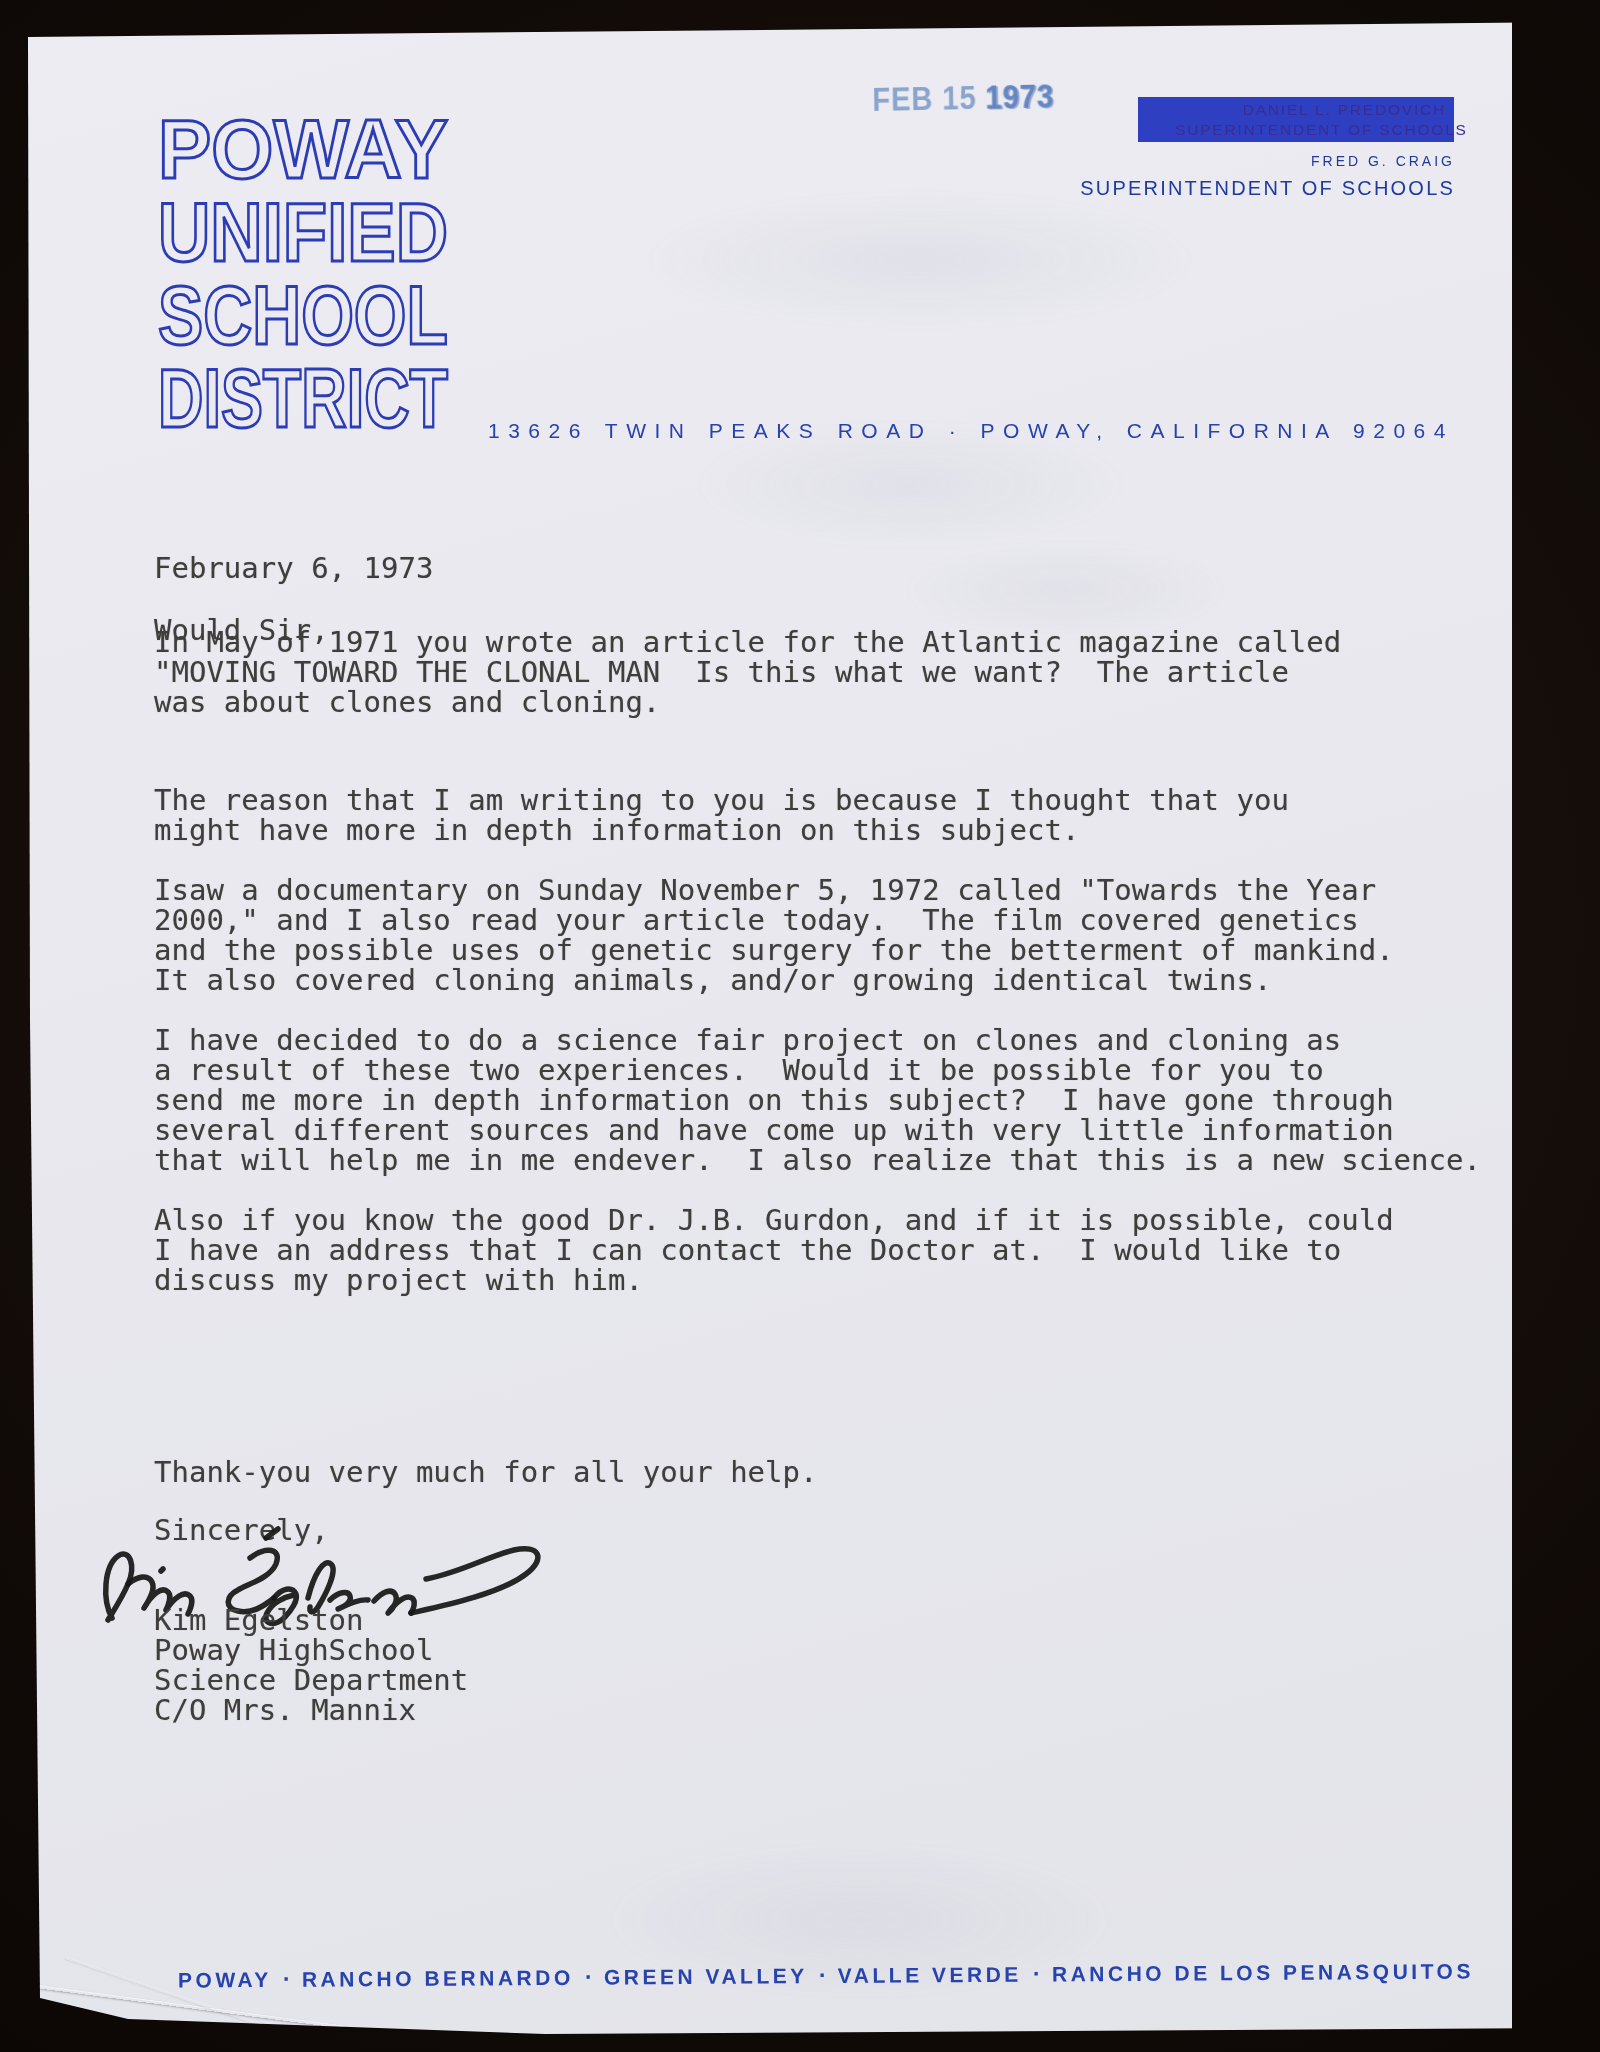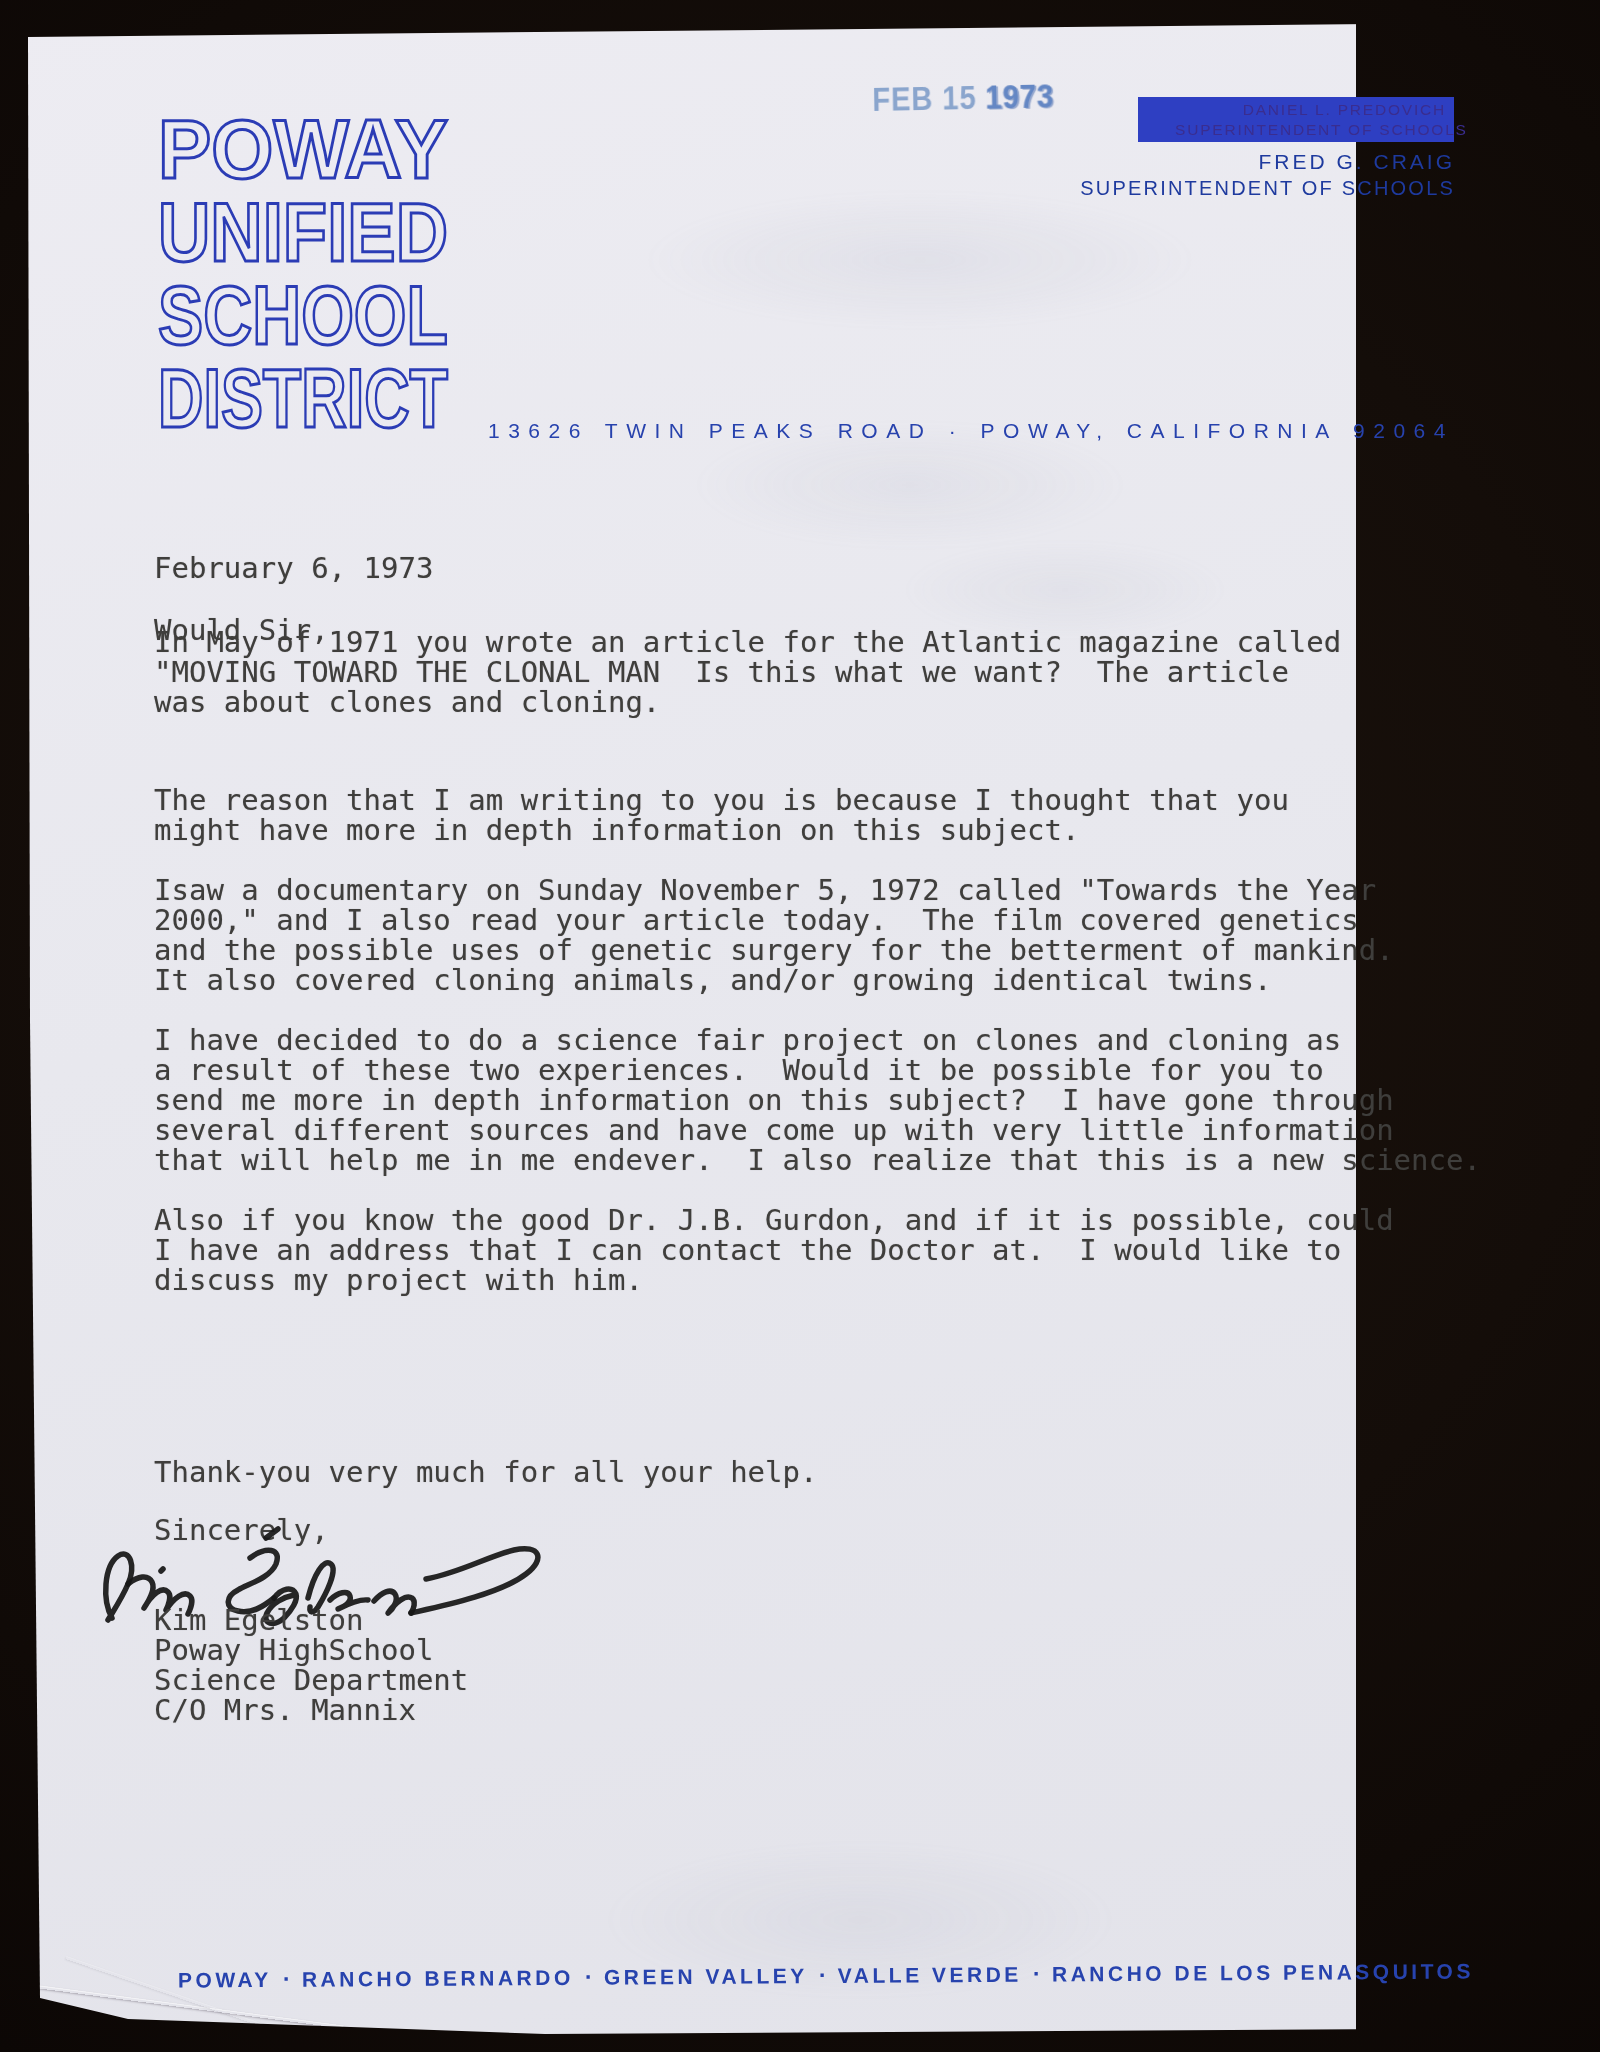--- a/index.html
+++ b/index.html
@@ -2,21 +2,21 @@
 <html><head>
 <meta charset="utf-8">
 <style>
   html,body{margin:0;padding:0;}
   body{
     width:1600px;height:2052px;position:relative;overflow:hidden;
     background:radial-gradient(circle at 52% 45%, #1c130d 0%, #140d09 55%, #0c0705 100%);
     font-family:"Liberation Sans", sans-serif;
   }
   .paper{
-    position:absolute;left:0;top:0;width:1356px;height:2052px;
+    position:absolute;left:0;top:0;width:1512px;height:2052px;
     background:linear-gradient(165deg,#edecf2 0%,#e8e8ee 45%,#e3e3ea 100%);
     clip-path:polygon(28px 37px,1578px 22px,1596px 1030px,1588px 2028px,545px 2034px,128px 2019px,40px 1998px,30px 1020px);
   }
   .smudge{position:absolute;pointer-events:none;filter:blur(4px);}
   .sm1{left:640px;top:190px;width:560px;height:140px;background:radial-gradient(rgba(140,145,168,0.10),transparent 70%);}
   .sm2{left:690px;top:420px;width:440px;height:130px;background:radial-gradient(rgba(140,145,168,0.09),transparent 70%);}
   .sm3{left:900px;top:540px;width:330px;height:100px;background:radial-gradient(rgba(140,145,168,0.08),transparent 70%);}
   .sm4{left:600px;top:1840px;width:520px;height:160px;background:radial-gradient(rgba(140,145,168,0.09),transparent 70%);}
 
   .logo-svg{position:absolute;left:158px;top:112px;}
@@ -37,21 +37,21 @@
   .stamp .yr{color:#6487c4;text-shadow:2px 1px 0 rgba(90,120,180,0.55), -1px 0 0 rgba(90,120,180,0.35);}
   .redaction{
     position:absolute;left:1138px;top:97px;width:316px;height:45px;
     background:#2e3fc2;box-sizing:border-box;padding:3px 8px 0 0;
     text-align:right;color:#3a2d8f;
   }
   .redaction div{font-size:15.5px;line-height:20px;letter-spacing:1.8px;white-space:nowrap;padding-left:37px;}
   .super-block{
     position:absolute;left:955px;top:148px;width:500px;text-align:right;color:#1e3a9e;
   }
-  .super-name{font-size:21px;line-height:27px;letter-spacing:3px;white-space:nowrap;}
+  .super-name{font-size:14px;line-height:27px;letter-spacing:3px;white-space:nowrap;}
   .super-title{font-size:20px;line-height:27px;letter-spacing:2.2px;white-space:nowrap;}
 
   .tw{
     position:absolute;left:154px;
     font-family:"DejaVu Sans Mono",monospace;font-size:29px;line-height:30px;
     color:#3f3e3c;white-space:pre;
     text-shadow:0 0 1px rgba(63,62,60,0.35);
   }
   .recipient{top:427px;}
   .date{top:553px;}

